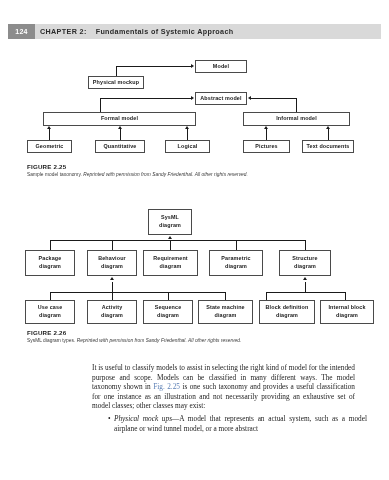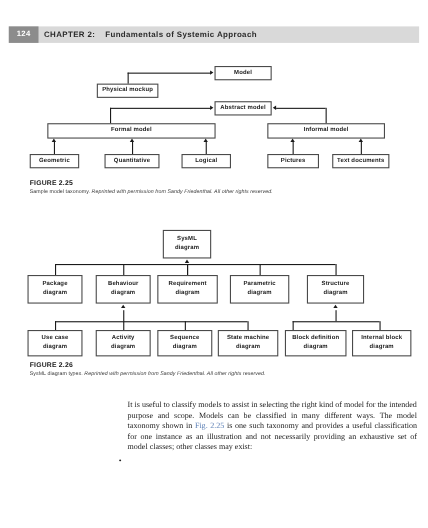--- a/index.html
+++ b/index.html
@@ -119,21 +119,21 @@
     font-size: 4.8px;
     color: #3a3a3a;
     letter-spacing: .05px;
     white-space: nowrap;
   }
   .fig-caption .ital { font-style: italic; }
 
   
   .body-block {
     position: absolute;
-    left: 116px;
+    left: 92px;
     width: 263px;
     font-family: "Liberation Serif", serif;
     font-size: 7.3px;
     line-height: 9.6px;
     color: #1c1c1c;
     text-align: justify;
   }
   .xref { color: #5b7fb5; }
 
   .bullet-block {
@@ -323,14 +323,17 @@
       <span>SysML diagram types.</span>
       <span class="ital">Reprinted with permission from Sandy Friedenthal. All other rights reserved.</span>
     </div>
   </div>
 
   <div class="body-block" style="top:363px;">
     <span>It is useful to classify models to assist in selecting the right kind of model for the intended purpose and scope. Models can be classified in many different ways. The model taxonomy shown in </span><span class="xref">Fig. 2.25</span><span> is one such taxonomy and provides a useful classification for one instance as an illustration and not necessarily providing an exhaustive set of model classes; other classes may exist:</span>
   </div>
 
   <div class="bullet-dot" style="top:414px;">•</div>
+  <div class="bullet-block" style="top:414px;">
+    <span class="term">Physical mock ups</span><span>—A model that represents an actual system, such as a model airplane or wind tunnel model, or a more abstract</span>
+  </div>
 
 </div>
 
 </body></html>

